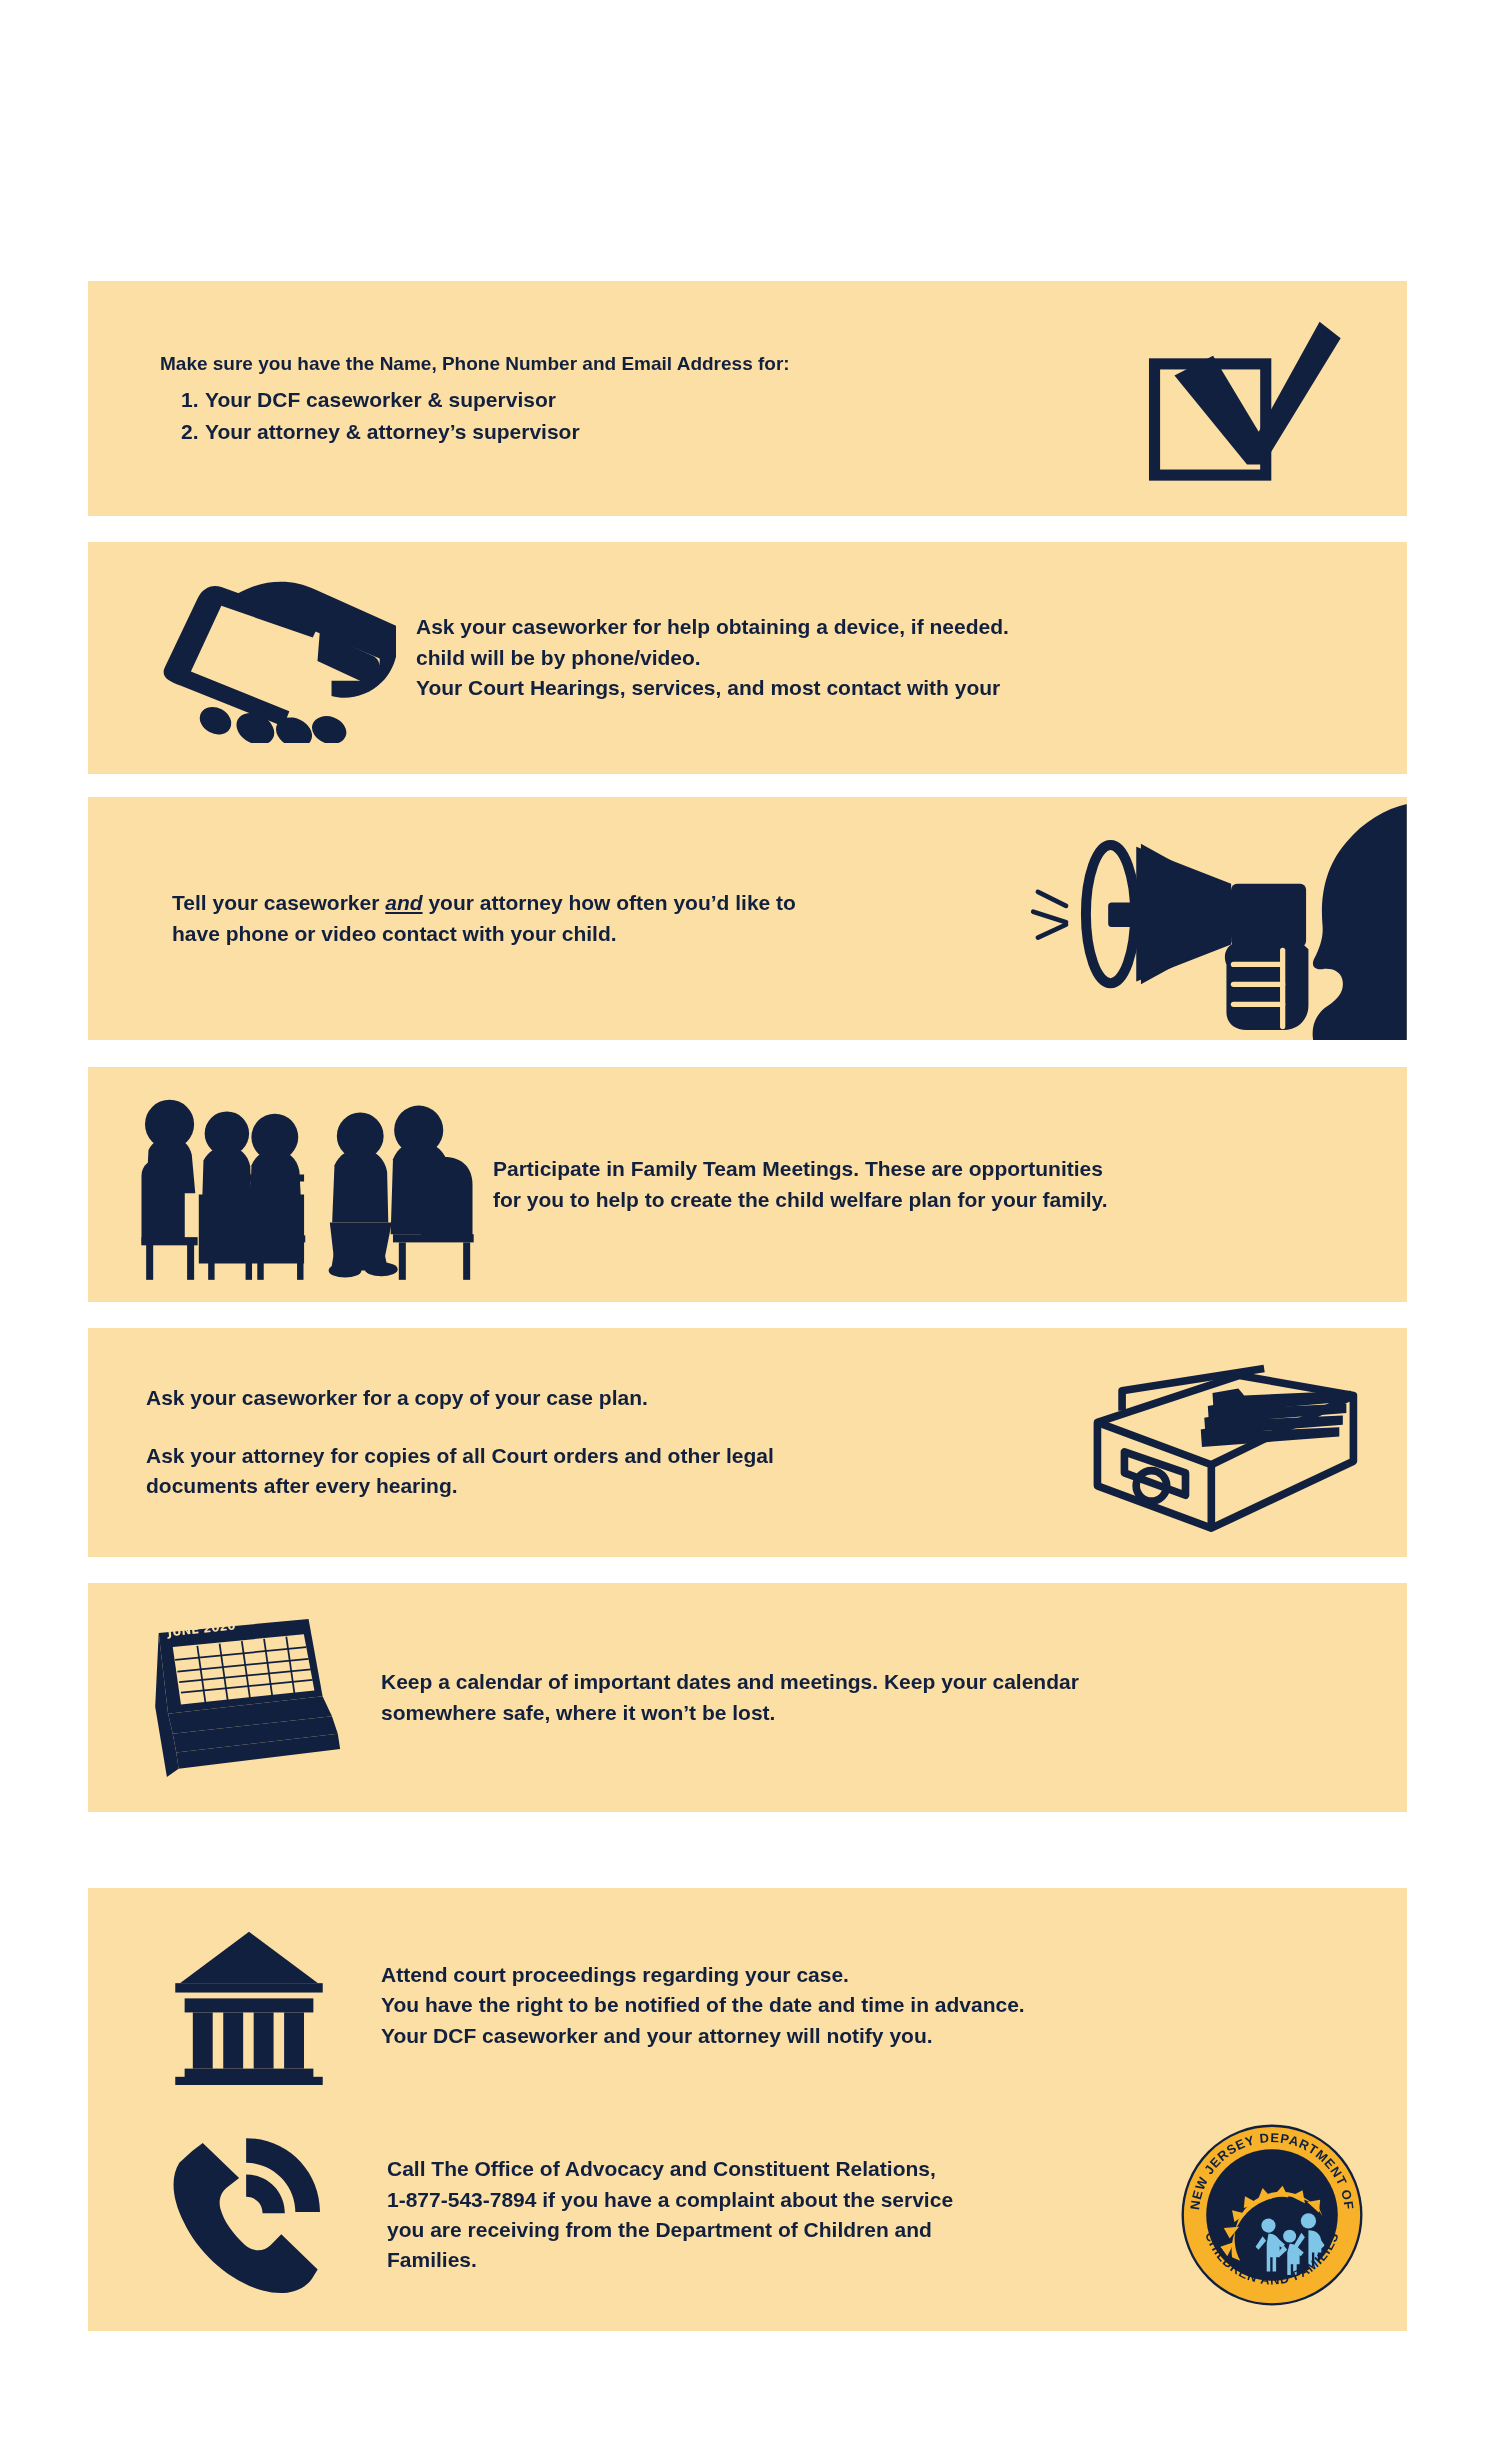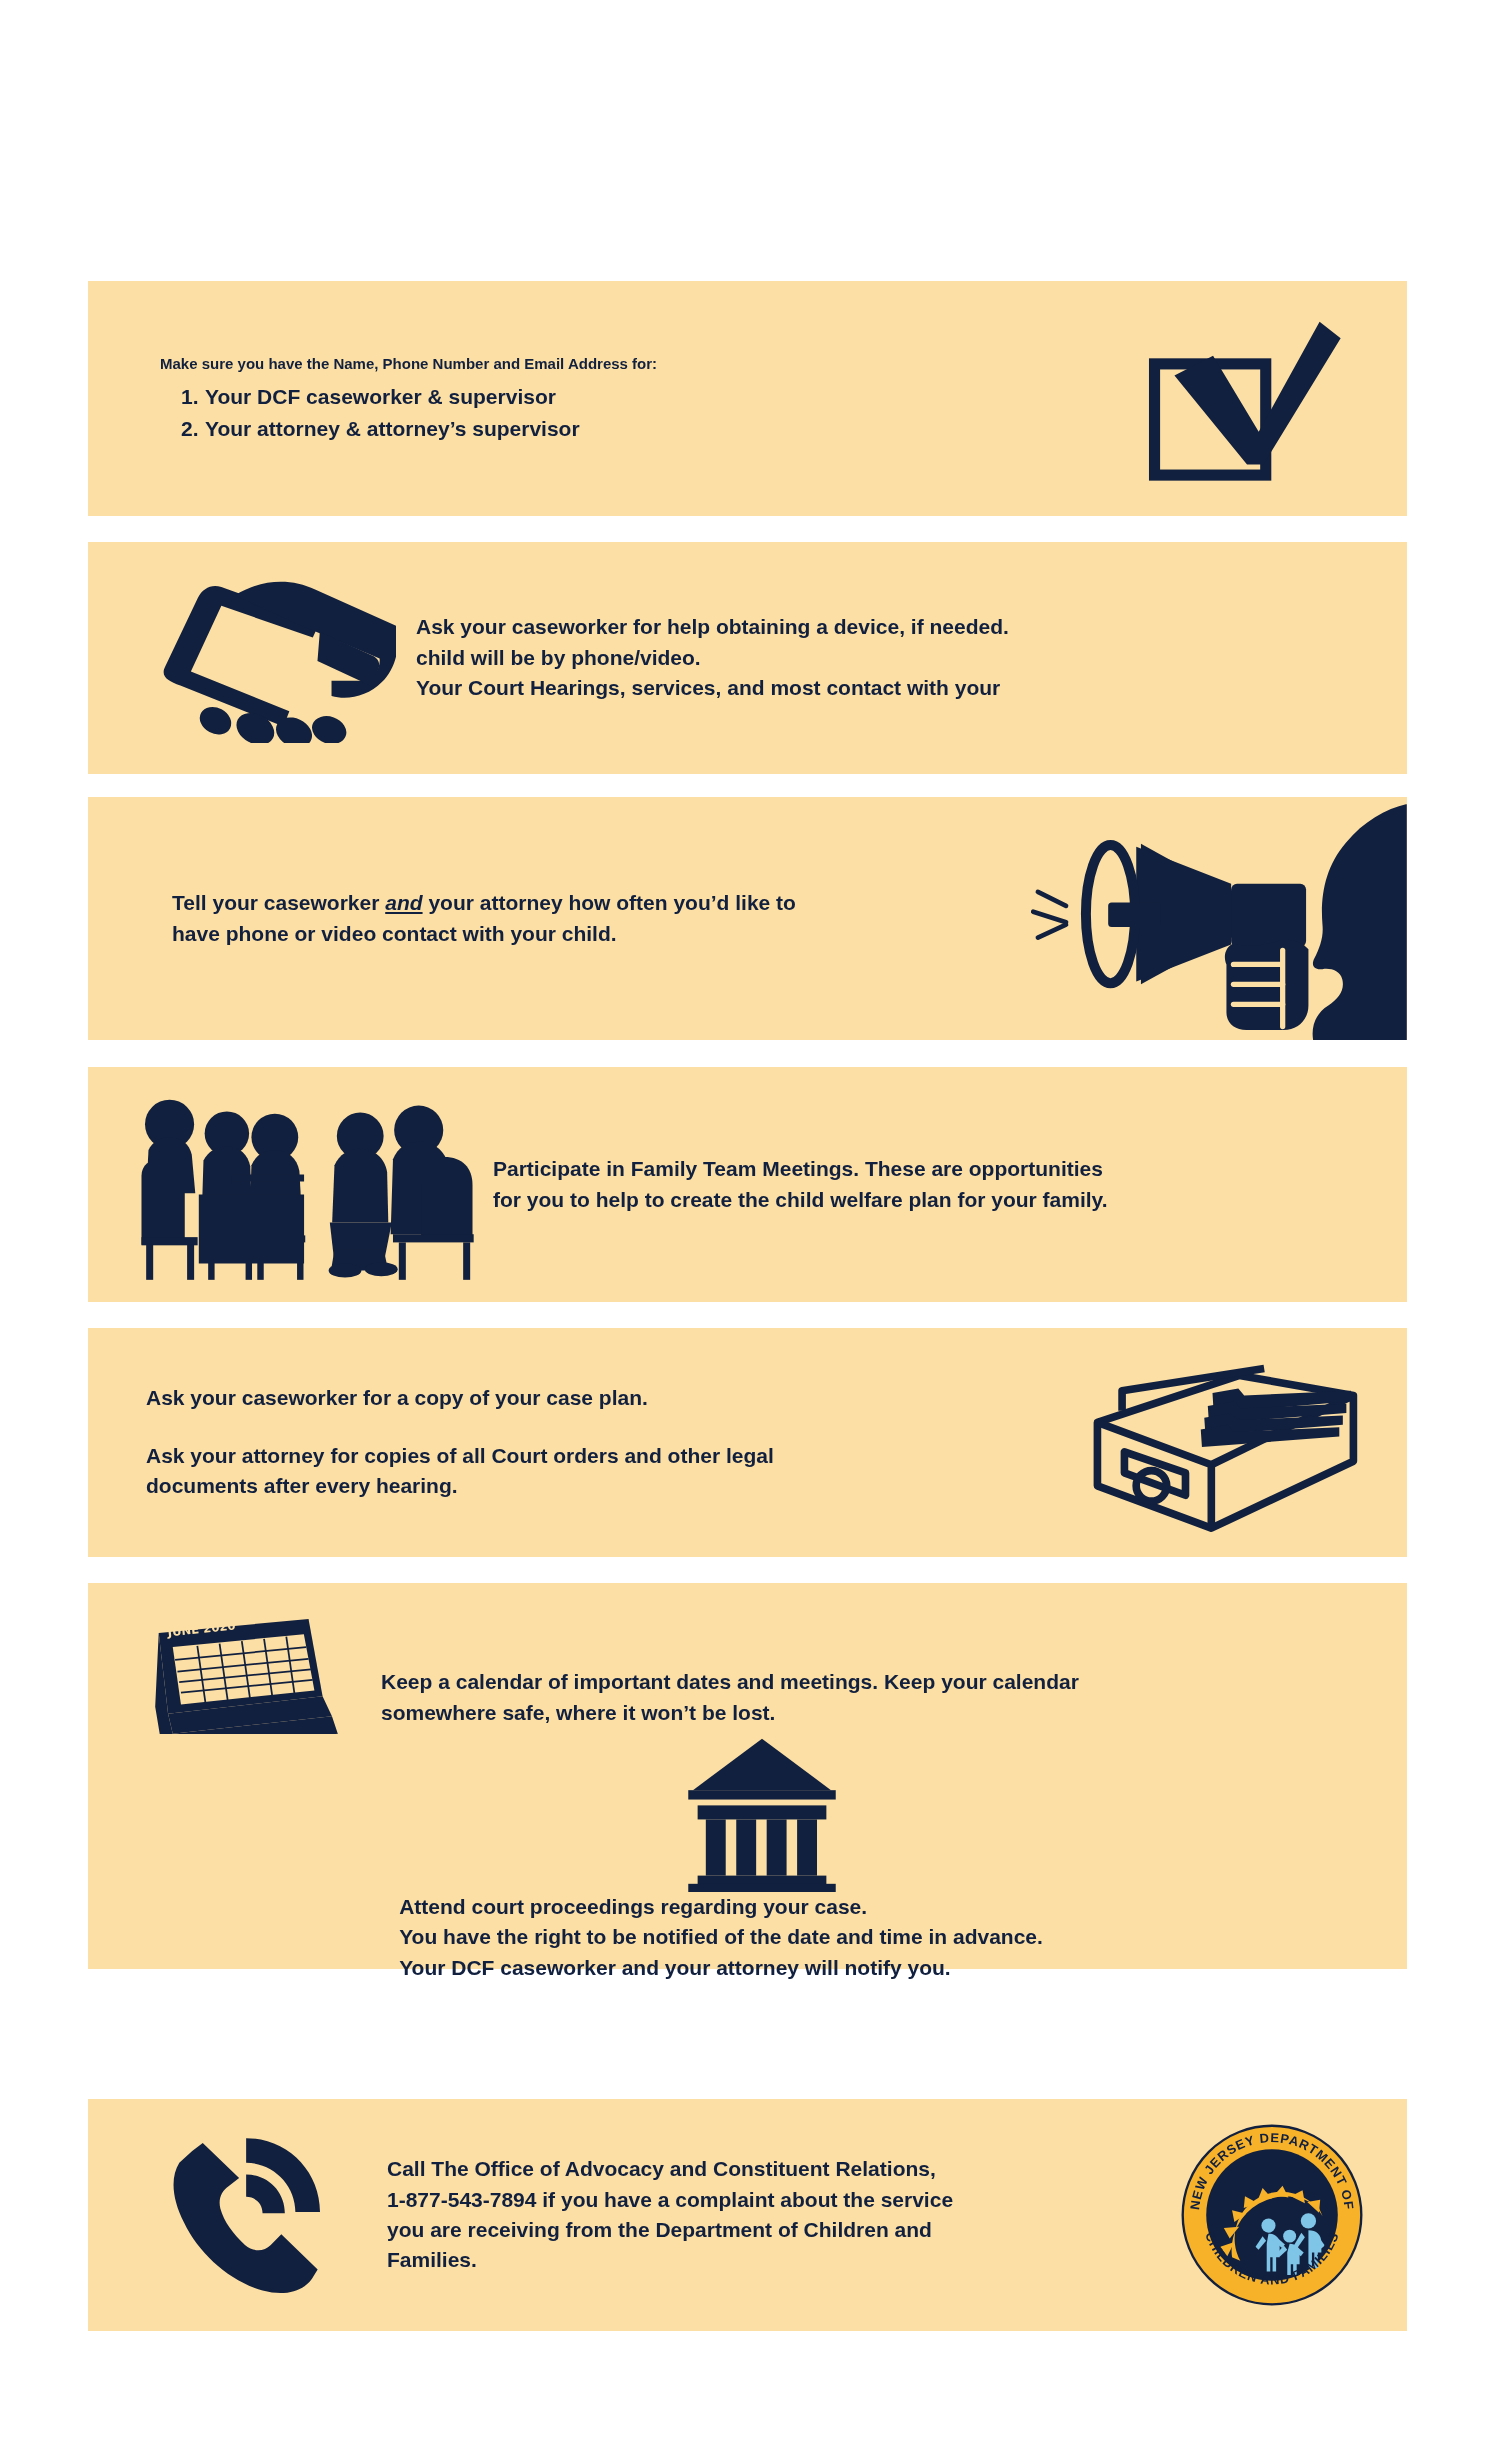--- a/index.html
+++ b/index.html
@@ -36,27 +36,27 @@
   .panel .txt p + p{margin-top:0px;}
   .ico{flex:0 0 auto;display:flex;align-items:center;justify-content:center;}
 
   
   #p1{top:281px;height:235px;}
   #p2{top:542px;height:232px;}
   #p3{top:797px;height:243px;}
   #p4{top:1067px;height:235px;}
   #p5{top:1328px;height:229px;}
   #p6{top:1583px;height:229px;}
-  #p7{top:1734px;height:235px;flex-direction:column;}
+  #p7{top:1888px;height:235px;}
   #p8{top:2099px;height:232px;justify-content:center;}
 
   
   #p1 .inner{display:flex;width:100%;align-items:center;}
   #p1 .body{flex:1 1 auto;padding-left:72px;}
-  #p1 .lead{font-size:15px;}
+  #p1 .lead{font-size:19px;}
   #p1 ol{margin:7px 0 0 0;padding:0;list-style:none;}
   #p1 ol li{display:flex;font-size:21px;line-height:1.5;}
   #p1 ol li .num{width:45px;padding-left:21px;box-sizing:border-box;}
   #p1 .ico{width:328px;}
 
   
   #p2 .ico{width:328px;padding-left:35px;box-sizing:border-box;}
   #p2 .body{flex:1 1 auto;padding-right:82px;}
 
   

